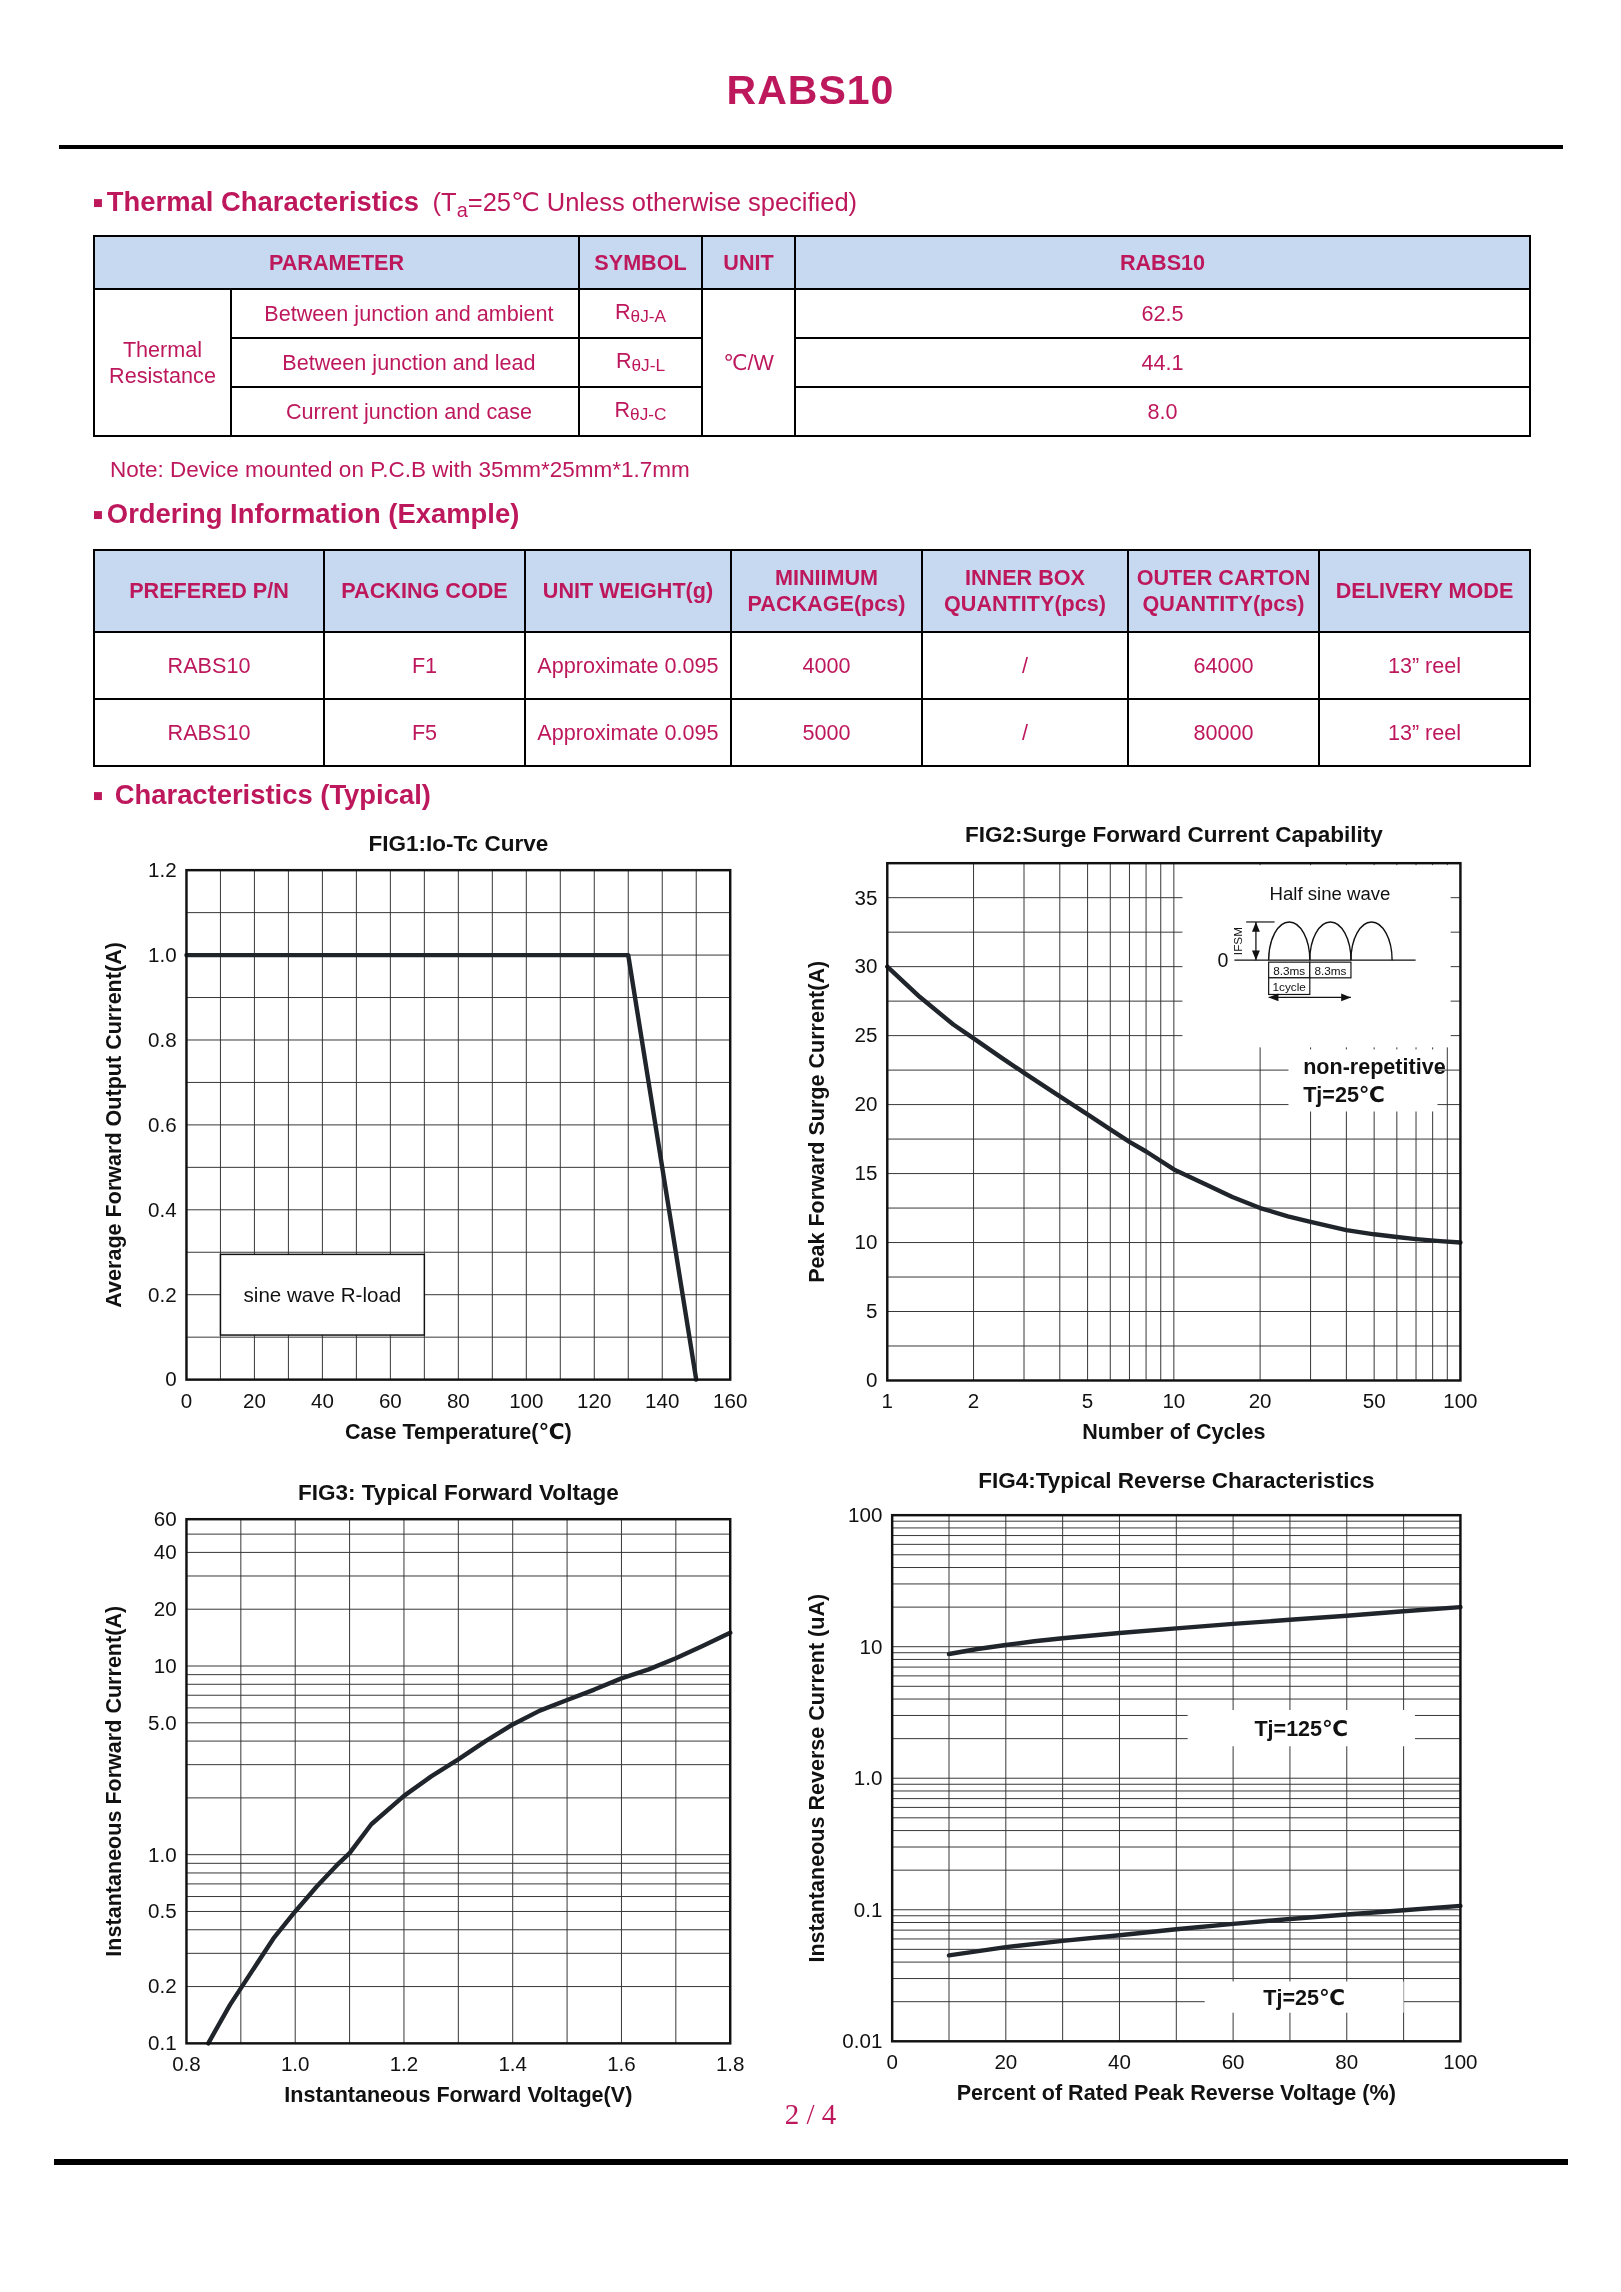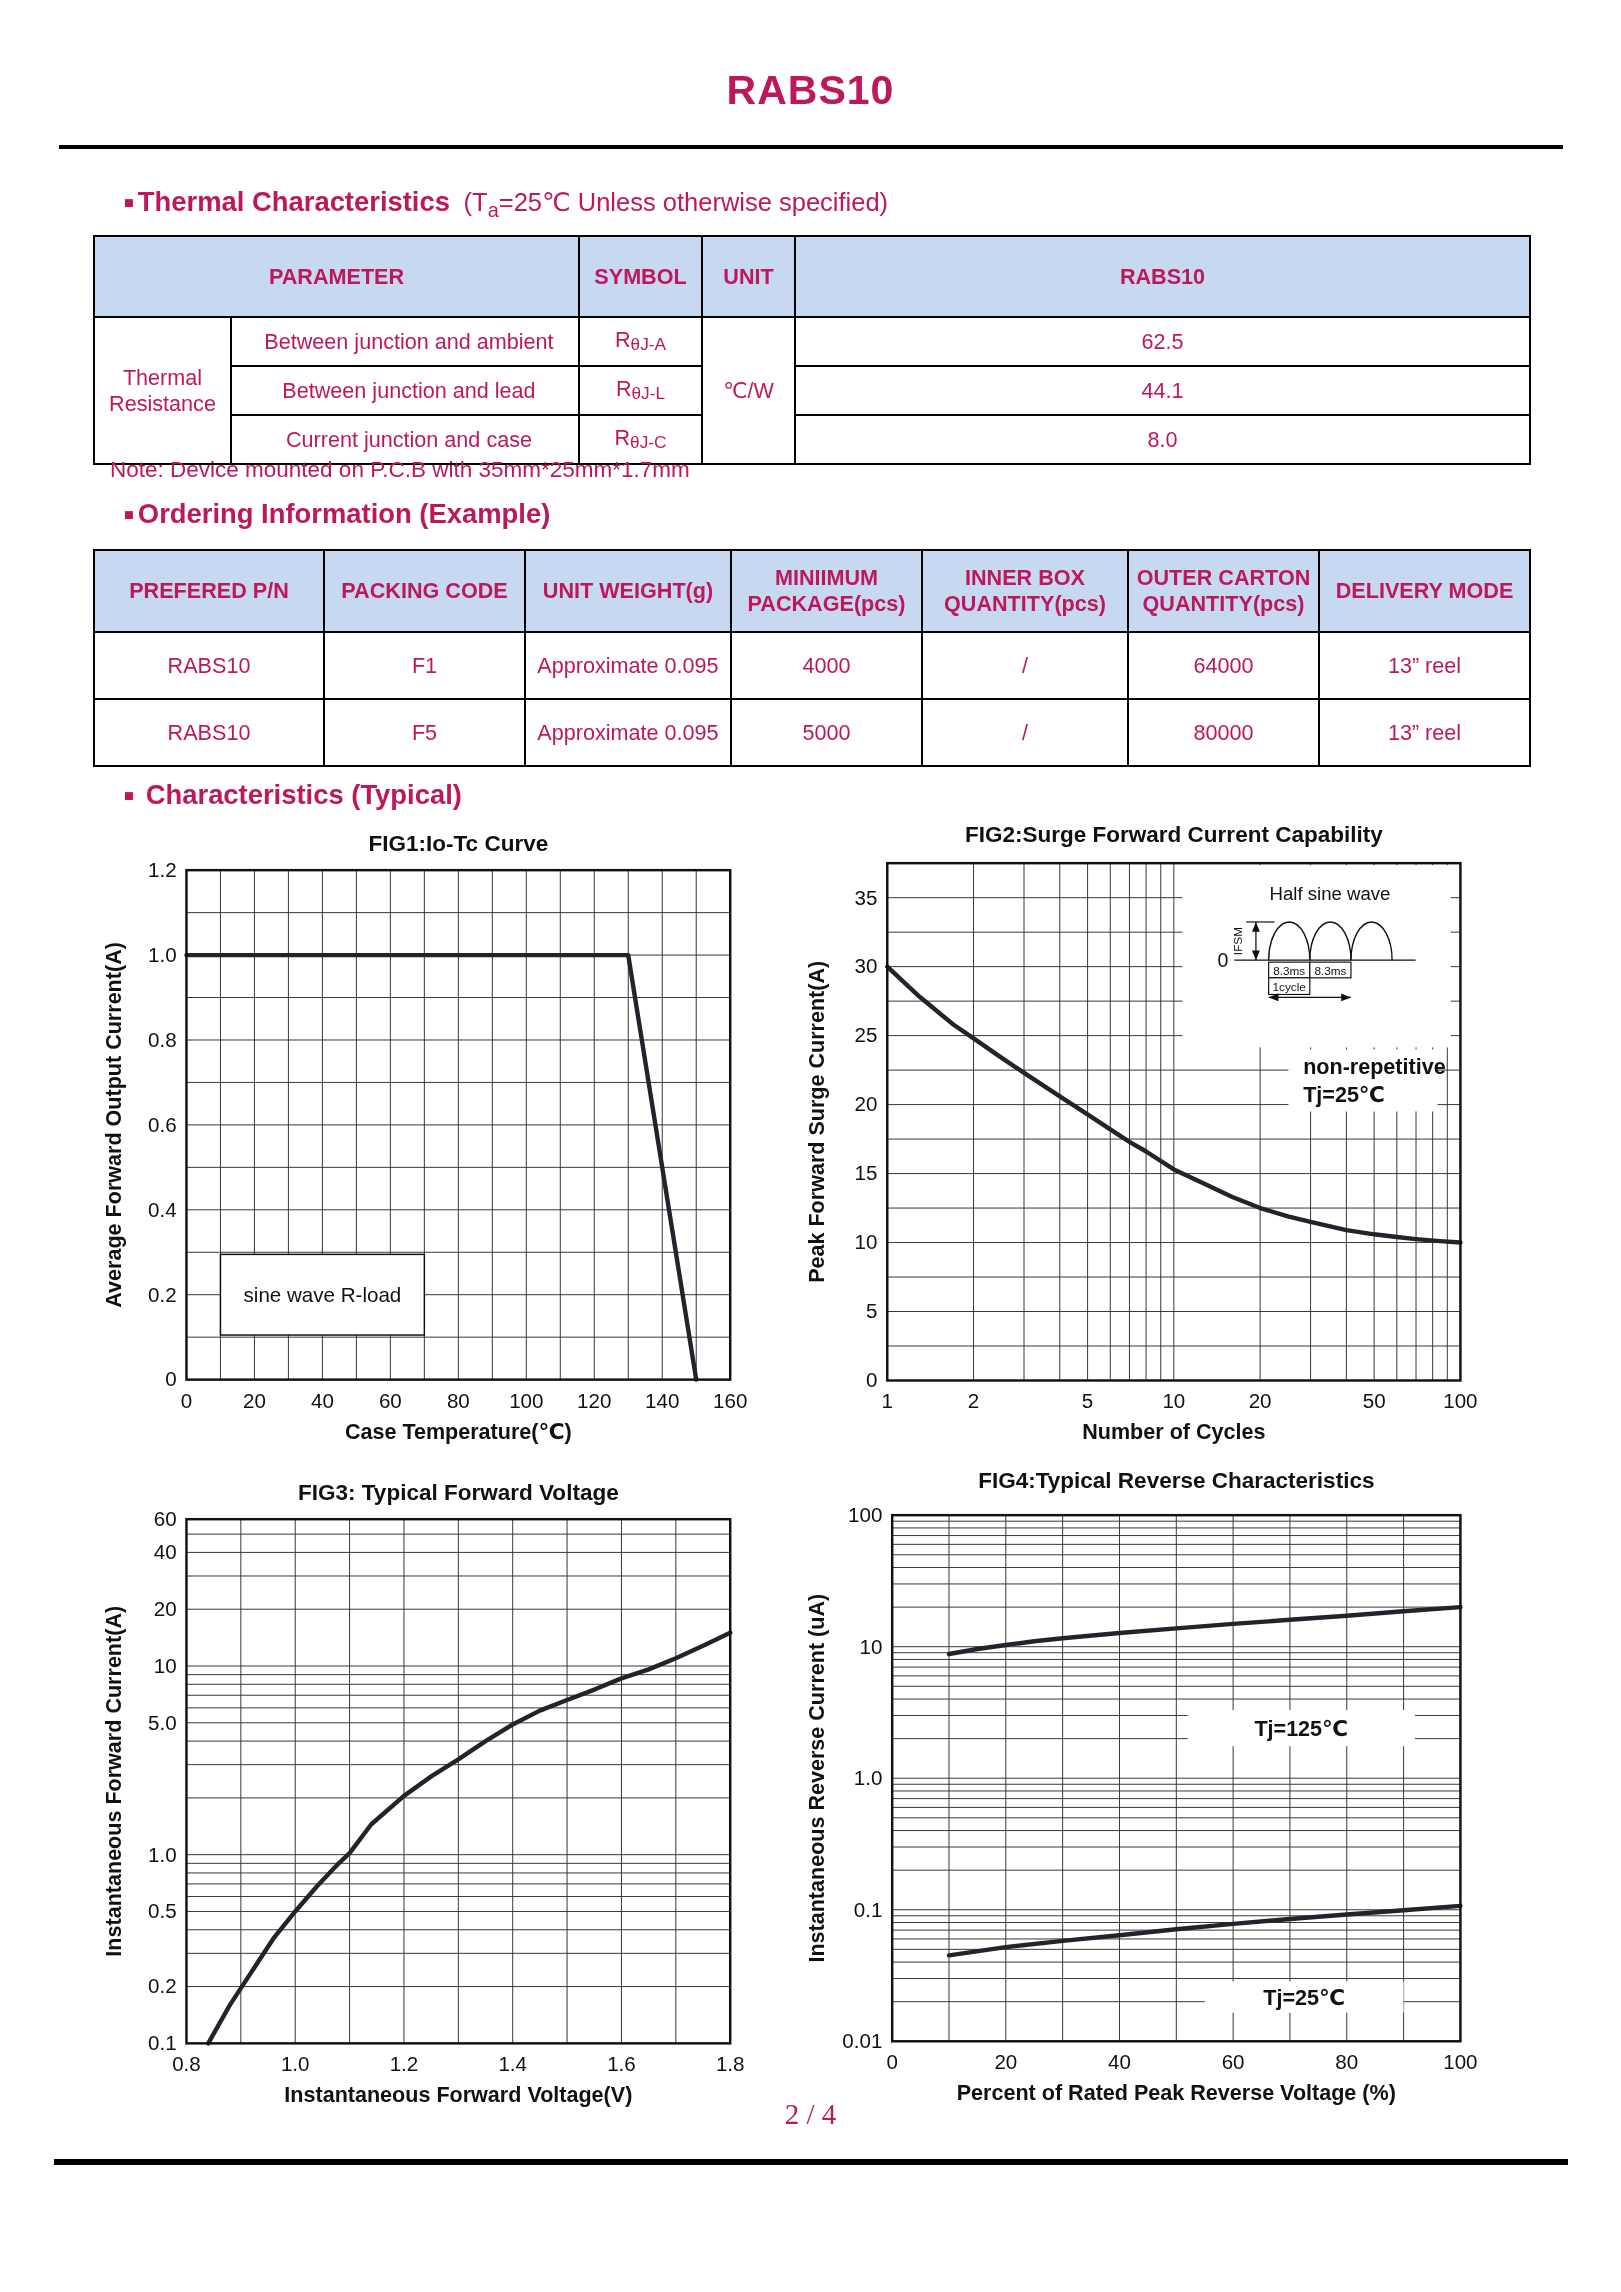--- a/index.html
+++ b/index.html
@@ -1,34 +1,34 @@
 <!DOCTYPE html>
 <html><head>
 <meta charset="utf-8">
 <style>
   html,body{margin:0;padding:0;background:#e8e8e8;}
   .page{position:relative;width:1621px;height:2293px;background:#ffffff;
         font-family:"Liberation Sans","DejaVu Sans",sans-serif;color:#be185d;overflow:hidden;}
   .doc-title{position:absolute;top:67px;left:0;width:100%;text-align:center;
              font-size:41px;font-weight:bold;letter-spacing:1px;}
   .title-rule{position:absolute;top:145px;left:59px;width:1504px;height:3.9px;background:#000;}
-  .sec{position:absolute;left:93px;font-size:27.4px;font-weight:bold;white-space:nowrap;margin-left:31px;}
+  .sec{position:absolute;left:93px;font-size:27.4px;font-weight:bold;white-space:nowrap;}
   .sec .bullet{font-size:0.6em;vertical-align:0.18em;margin-right:3.9px;}
   .sec .bullet.sp{margin-right:11.8px;}
   .sec-cond{font-weight:normal;font-size:25.5px;margin-left:13.7px;}
   .sec-cond sub{font-size:0.78em;}
   .sec1{top:186px;}
   .sec2{top:498px;}
   .sec3{top:779px;}
   table{border-collapse:collapse;table-layout:fixed;position:absolute;background:#fff;}
   th,td{border:2px solid #000;font-size:21.6px;text-align:center;vertical-align:middle;
         padding:0 3.9px;overflow:hidden;}
   th{background:#c6d9f1;font-weight:bold;}
   .ttable{left:93px;top:235px;width:1436px;border:2.9px solid #000;}
-  .ttable thead tr{height:81px;border-radius:6px;}
+  .ttable thead tr{height:53px;border-radius:6px;}
   .ttable tbody tr{height:49px;}
   .otable{left:93px;top:549px;width:1436px;border:2.9px solid #000;padding-left:41px;}
   .otable thead tr{height:82px;}
   .otable tbody tr{height:67px;}
   td.param{text-align:center;padding-left:11.8px;}
   td sub,.sym sub{font-size:0.8em;vertical-align:-0.18em;}
   .note{position:absolute;left:110px;top:457px;font-size:22.5px;}
   .fig{position:absolute;}
   .fig svg{display:block;}
   .fig1{left:64px;top:818px;}

